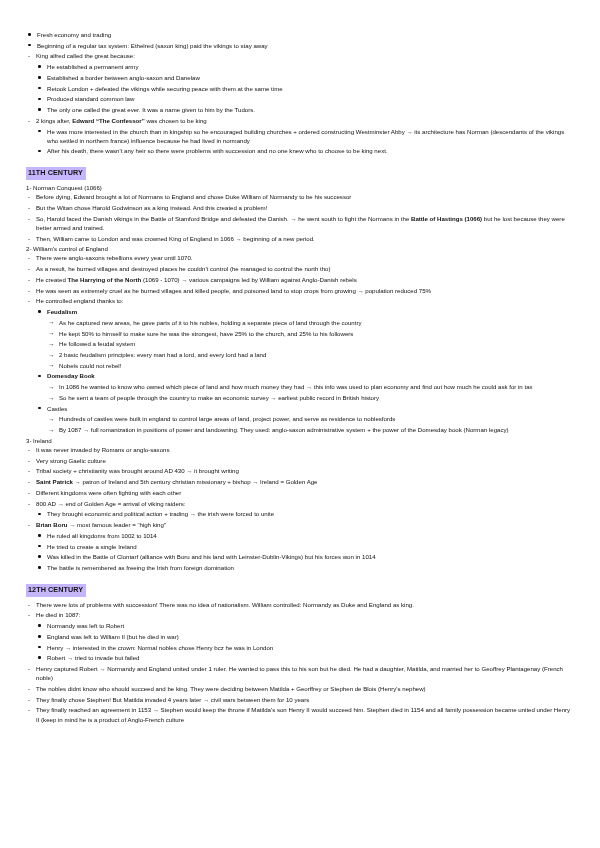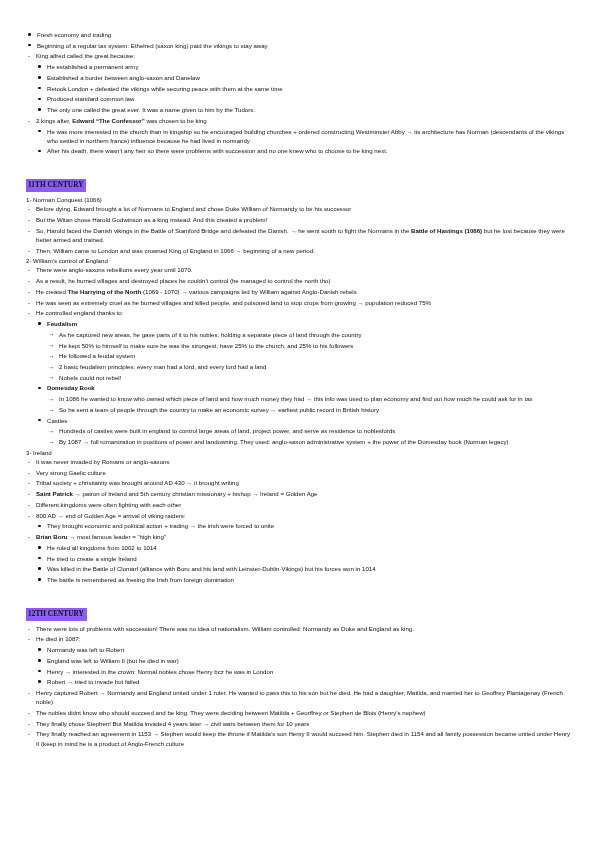--- a/index.html
+++ b/index.html
@@ -15,27 +15,26 @@
     font-size: 6.1px;
     line-height: 1.5;
   }
   .page {
     width: 600px;
     box-sizing: border-box;
     padding: 30px 26px 18px 26px;
   }
   .section-head {
     display: inline-block;
-    background: #8b5cf6;
+    background: #c4b5fd;
     font-weight: bold;
     font-size: 7.2px;
     padding: 1px 3px 1px 2px;
-    margin: 22px 0 3px 0;
+    margin: 10px 0 3px 0;
     letter-spacing: 0.1px;
-    font-family: Liberation Serif, serif;
   }
   ul {
     list-style: none;
     margin: 0;
     padding: 0;
   }
   li {
     position: relative;
     margin: 0 0 1.6px 0;
   }

